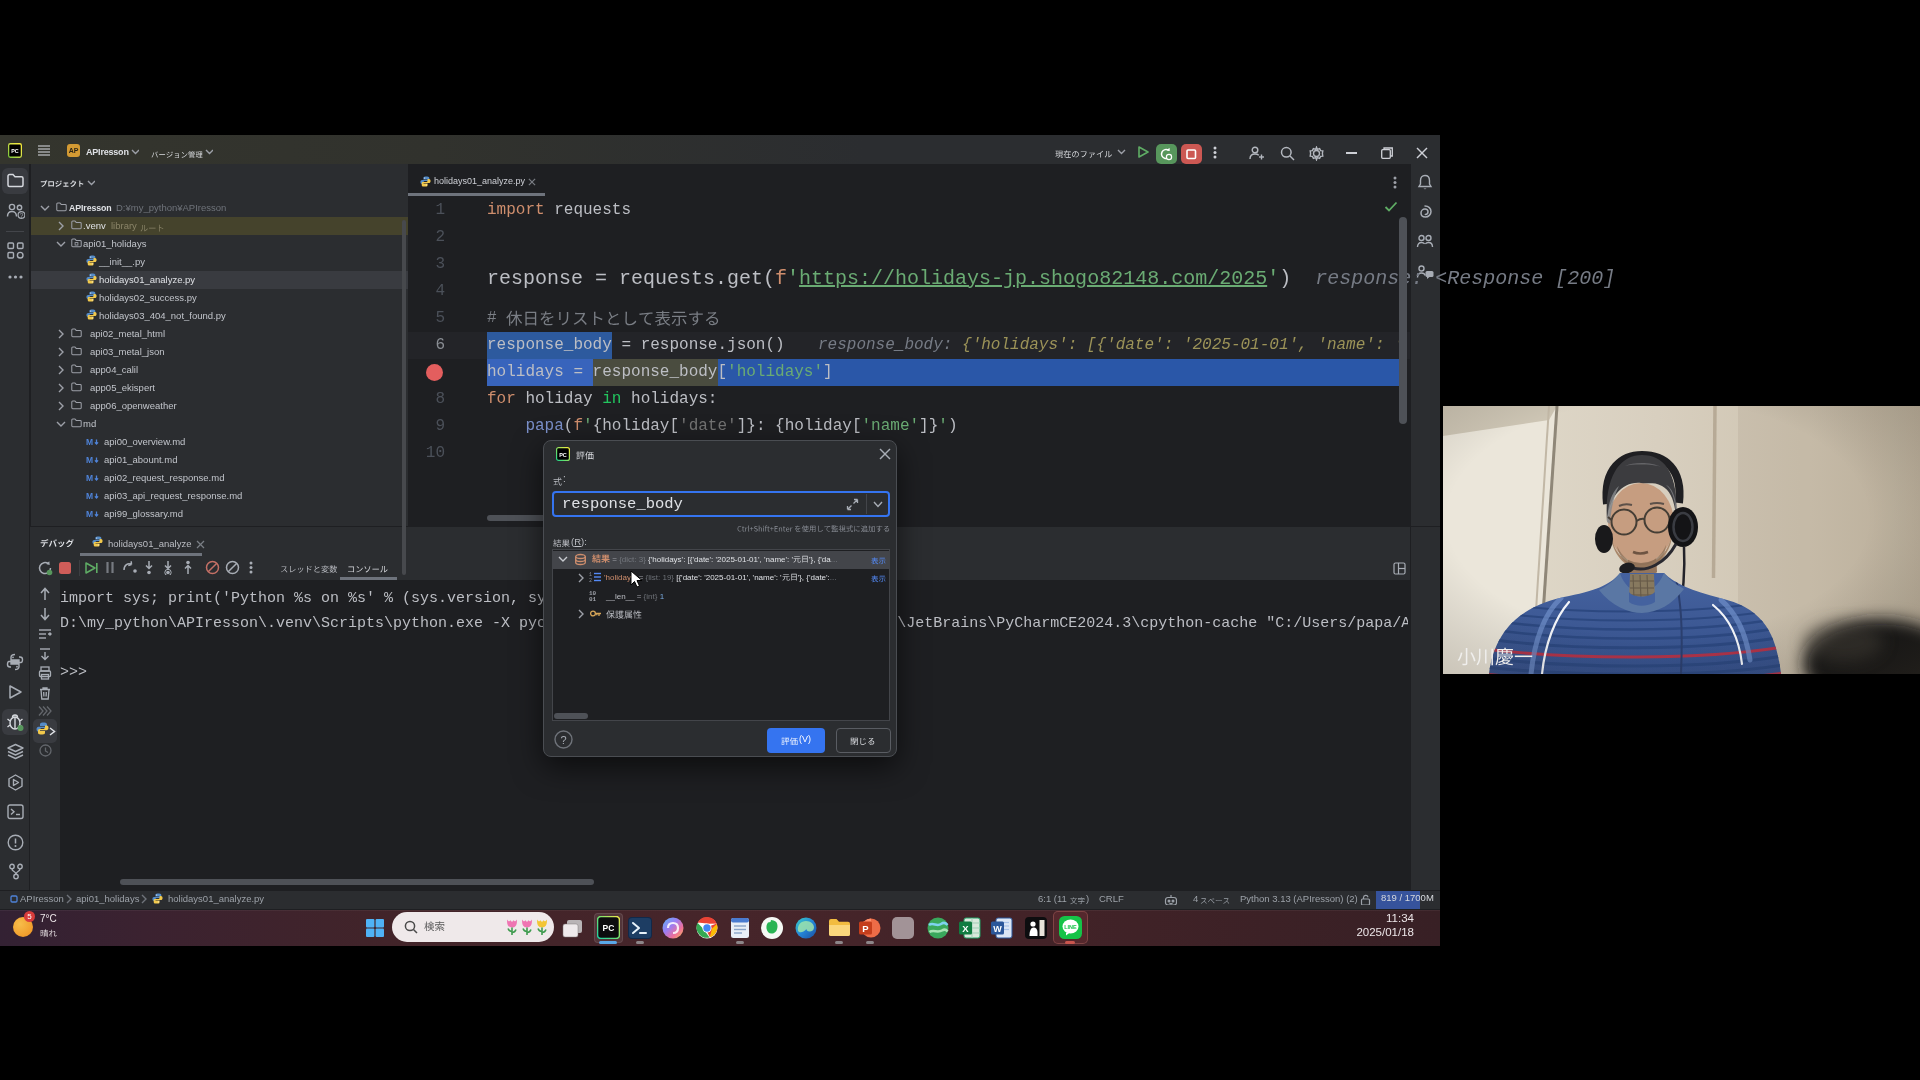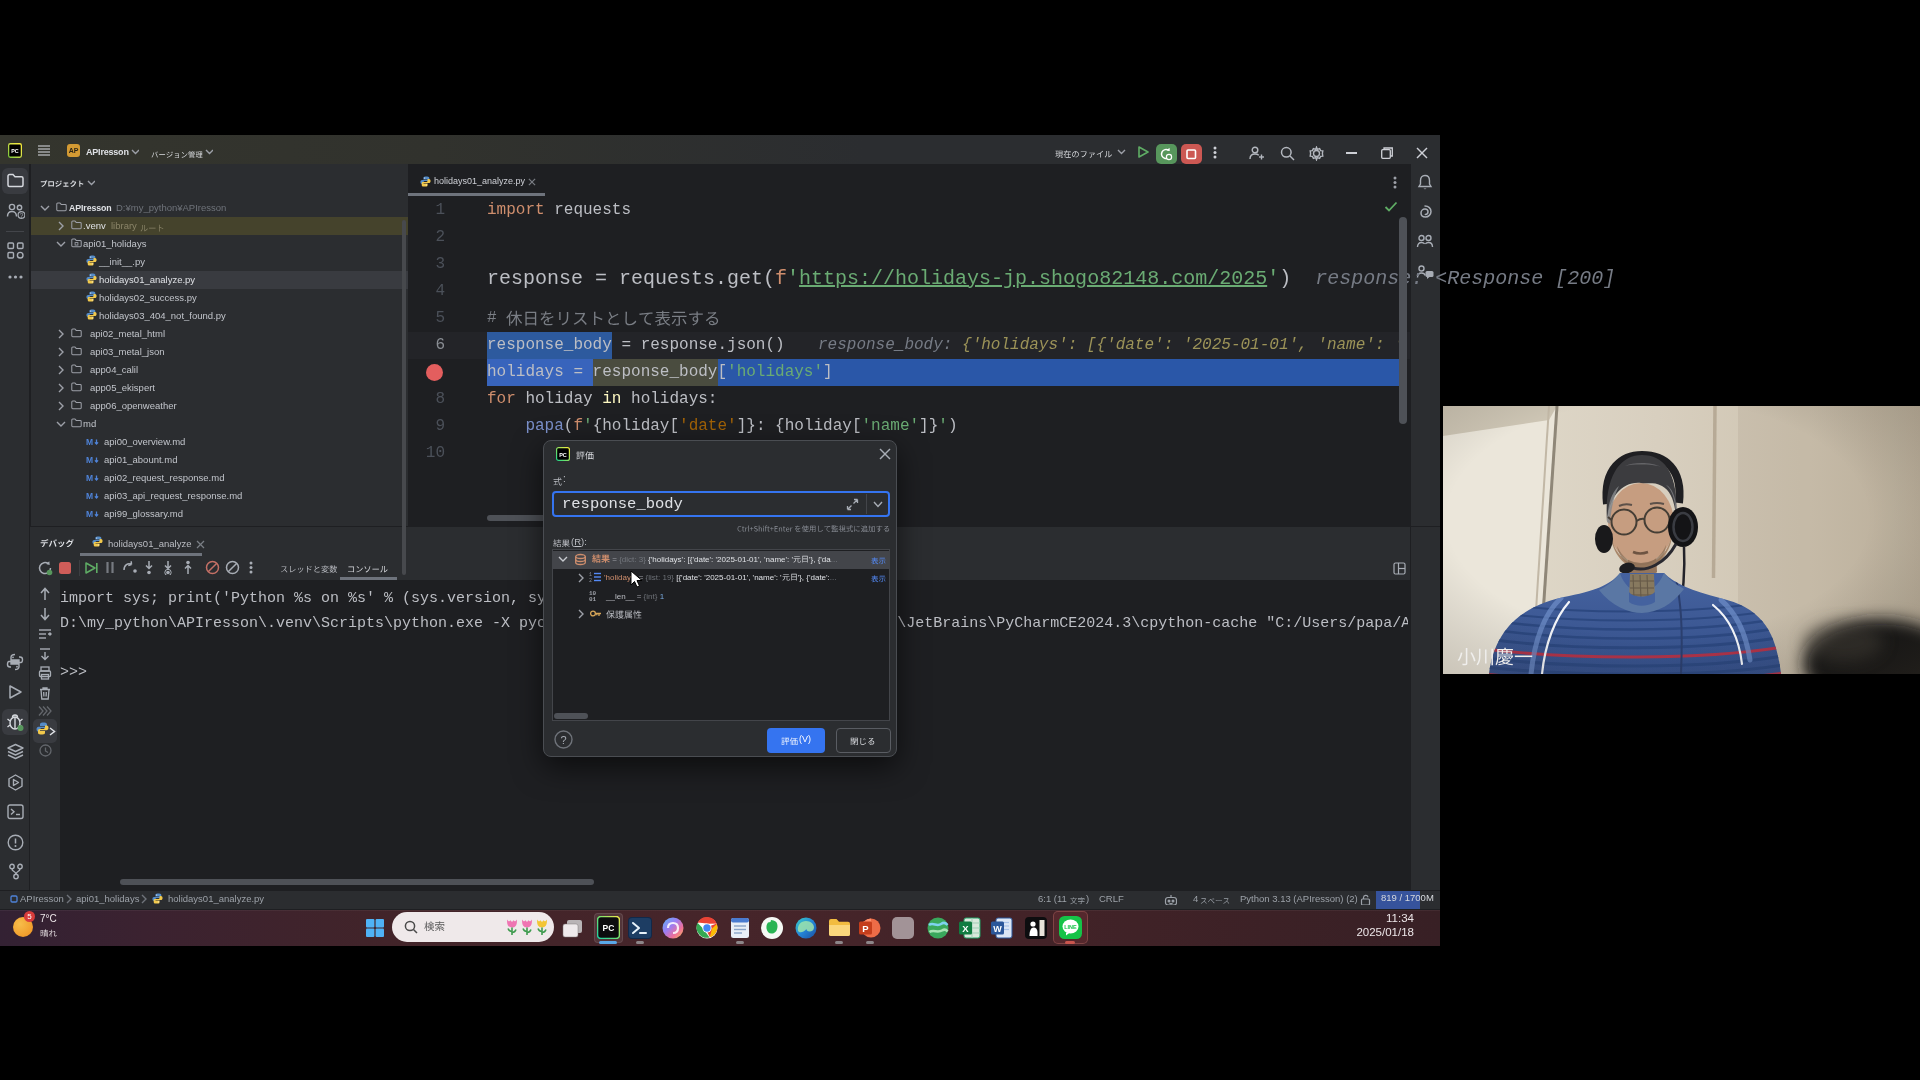--- a/index.html
+++ b/index.html
@@ -427,22 +427,22 @@
         <path transform="translate(8000,0)" d="M85 664 94 577C202 600 457 624 564 636C472 581 377 454 377 298C377 75 588 -24 773 -31L802 52C639 58 457 120 457 316C457 434 544 586 686 632C737 647 825 648 882 648V728C815 725 721 720 612 710C428 695 239 676 174 669C155 667 123 665 85 664Z"></path>
         <path transform="translate(9000,0)" d="M140 -10 164 -80C283 -50 455 -7 613 35L605 102L355 40V268C412 304 464 345 505 386C575 157 705 -4 918 -77C929 -56 951 -26 968 -11C855 23 765 84 697 166C765 205 847 260 910 311L851 357C802 312 725 256 660 215C625 267 597 326 576 391H937V456H536V547H863V609H536V691H902V757H536V840H460V757H100V691H460V609H145V547H460V456H63V391H411C311 308 160 233 28 196C44 180 66 153 77 134C142 156 213 187 281 224V22Z"></path>
         <path transform="translate(10000,0)" d="M234 351C191 238 117 127 35 56C54 46 88 24 104 11C183 88 262 207 311 330ZM684 320C756 224 832 94 859 10L934 44C904 129 826 255 753 349ZM149 766V692H853V766ZM60 523V449H461V19C461 3 455 -1 437 -2C418 -3 352 -3 284 0C296 -23 308 -56 311 -79C400 -79 459 -78 494 -66C530 -53 542 -31 542 18V449H941V523Z"></path>
         <path transform="translate(11000,0)" d="M568 372C577 278 538 231 480 231C424 231 378 268 378 330C378 395 427 436 479 436C519 436 552 417 568 372ZM96 653 98 576C223 585 393 592 545 593L546 492C526 499 504 503 479 503C384 503 303 428 303 329C303 220 383 162 467 162C501 162 530 171 554 189C514 98 422 42 289 12L356 -54C589 16 655 166 655 301C655 351 644 395 623 429L621 594H635C781 594 872 592 928 589L929 663C881 663 758 664 636 664H621L622 729C623 742 625 781 627 792H536C537 784 541 755 542 729L544 663C395 661 207 655 96 653Z"></path>
         <path transform="translate(12000,0)" d="M580 33C555 29 528 27 499 27C421 27 366 57 366 105C366 140 401 169 446 169C522 169 572 112 580 33ZM238 737 241 654C262 657 285 659 307 660C360 663 560 672 613 674C562 629 437 524 381 478C323 429 195 322 112 254L169 195C296 324 385 395 552 395C682 395 776 321 776 223C776 141 731 83 651 52C639 147 572 229 447 229C354 229 293 168 293 99C293 16 376 -43 512 -43C724 -43 856 61 856 222C856 357 737 457 571 457C526 457 478 452 432 436C510 501 646 617 696 655C714 670 734 683 752 696L706 754C696 751 682 748 652 746C599 741 361 733 309 733C289 733 261 734 238 737Z"></path>
       </g>
     </svg></div>
 <div class="a mono row" style="left:487px;top:332px;font-size:16px;line-height:27px;color:#bcbec4">response_body = response.json()</div>
 <div class="a mono row" style="left:818px;top:332px;width:584px;overflow:hidden;font-size:16px;line-height:27px;font-style:italic"><span style="color:#767b85">response_body: </span><span style="color:#9c9358">{'holidays': [{'date': '2025-01-01', 'name': '</span></div>
 <div class="a mono row" style="left:487px;top:359px;font-size:16px;line-height:27px;color:#bcbec4">holidays = response_body[<span style="color:#6aab73">'holidays'</span>]</div>
-<div class="a mono row" style="left:487px;top:386px;font-size:16px;line-height:27px;color:#bcbec4"><span style="color:#cf8e6d">for</span> holiday <span style="color:#fef9c3">in</span> holidays:</div>
-<div class="a mono row" style="left:487px;top:413px;font-size:16px;line-height:27px;color:#bcbec4">    <span style="color:#7a8fc9">papa</span>(<span style="color:#cf8e6d">f</span><span style="color:#6aab73">'</span>{holiday[<span style="color:#a16207">'date'</span>]}: {holiday[<span style="color:#6aab73">'name'</span>]}<span style="color:#6aab73">'</span>)</div>
+<div class="a mono row" style="left:487px;top:386px;font-size:16px;line-height:27px;color:#bcbec4"><span style="color:#cf8e6d">for</span> holiday <span style="color:#22c55e">in</span> holidays:</div>
+<div class="a mono row" style="left:487px;top:413px;font-size:16px;line-height:27px;color:#bcbec4">    <span style="color:#7a8fc9">papa</span>(<span style="color:#cf8e6d">f</span><span style="color:#6aab73">'</span>{holiday[<span style="color:#737373">'date'</span>]}: {holiday[<span style="color:#6aab73">'name'</span>]}<span style="color:#6aab73">'</span>)</div>
 <div class="a" style="left:487px;top:515px;width:106px;height:6px;background:#4e5157;border-radius:3px"></div>
 <div class="a" style="left:1399px;top:217px;width:8px;height:207px;background:#4e5157;border-radius:4px"></div>
 <div style="position:absolute;left:40.0px;top:537px;line-height:8.5px;"><svg width="34" height="8.5" viewBox="0 0 34 8.5" style="vertical-align:-1px;">
       <g fill="#dfe1e5" transform="translate(0,7.5) scale(0.008500,-0.008500)">
         <path transform="translate(0,0)" d="M188 755V626C218 628 261 629 295 629C358 629 564 629 622 629C657 629 696 628 730 626V755C696 750 656 747 622 747C564 747 358 747 295 747C261 747 220 750 188 755ZM790 824 710 791C737 753 768 693 789 652L869 687C850 724 815 787 790 824ZM908 869 829 836C856 798 888 740 909 698L988 733C971 768 934 831 908 869ZM72 499V368C100 370 139 372 168 372H443C439 288 422 213 381 151C341 92 271 35 200 8L317 -77C406 -32 483 45 518 115C554 185 576 269 582 372H823C851 372 889 371 914 369V499C888 495 844 493 823 493C763 493 230 493 168 493C137 493 102 495 72 499Z"></path>
         <path transform="translate(1000,0)" d="M780 798 701 765C728 727 758 667 779 626L859 661C840 698 805 761 780 798ZM898 843 819 810C846 773 879 714 899 673L979 707C961 742 924 805 898 843ZM192 311C158 223 99 115 36 33L176 -26C229 49 288 163 324 260C359 353 395 491 409 561C413 583 424 632 433 661L287 691C275 564 237 423 192 311ZM686 332C726 224 762 98 790 -21L938 27C910 126 857 286 822 376C784 473 715 627 674 704L541 661C583 585 648 437 686 332Z"></path>
         <path transform="translate(2000,0)" d="M505 594 386 555C411 503 455 382 467 333L587 375C573 421 524 551 505 594ZM874 521 734 566C722 441 674 308 606 223C523 119 384 43 274 14L379 -93C496 -49 621 35 714 155C782 243 824 347 850 448C856 468 862 489 874 521ZM273 541 153 498C177 454 227 321 244 267L366 313C346 369 298 490 273 541Z"></path>
         <path transform="translate(3000,0)" d="M897 864 818 832C846 794 878 736 899 694L978 728C960 763 923 827 897 864ZM543 757 396 805C387 771 366 725 351 701C302 615 214 485 39 379L151 295C250 362 337 450 404 537H685C669 463 611 342 543 265C455 165 344 78 140 17L258 -89C446 -14 566 77 661 194C752 305 809 438 836 527C844 552 858 580 869 599L784 651L858 682C840 719 804 783 779 819L700 787C725 751 753 698 773 658L766 662C744 655 710 650 679 650H479L482 655C493 677 519 722 543 757Z"></path>
       </g>
     </svg></div>

